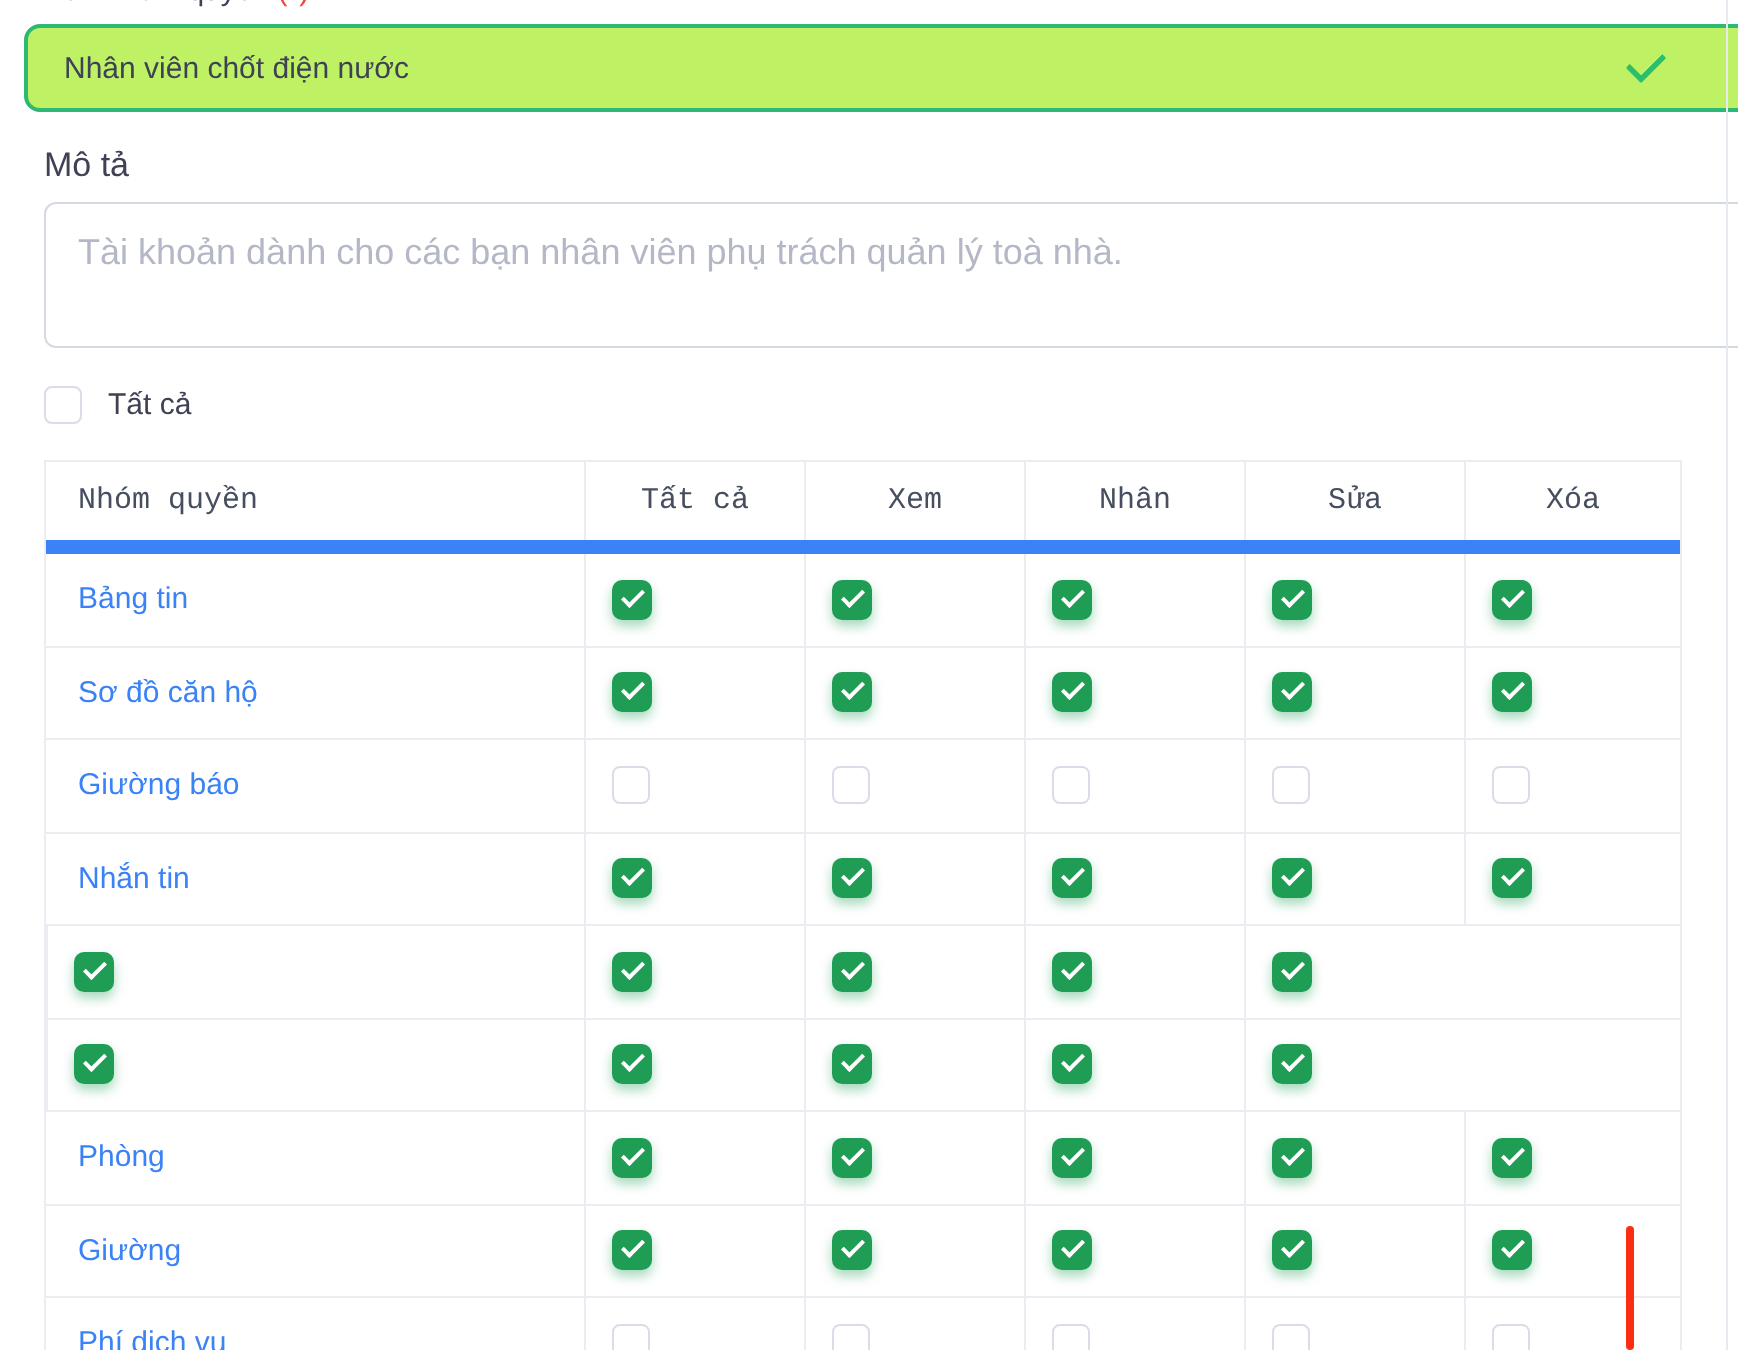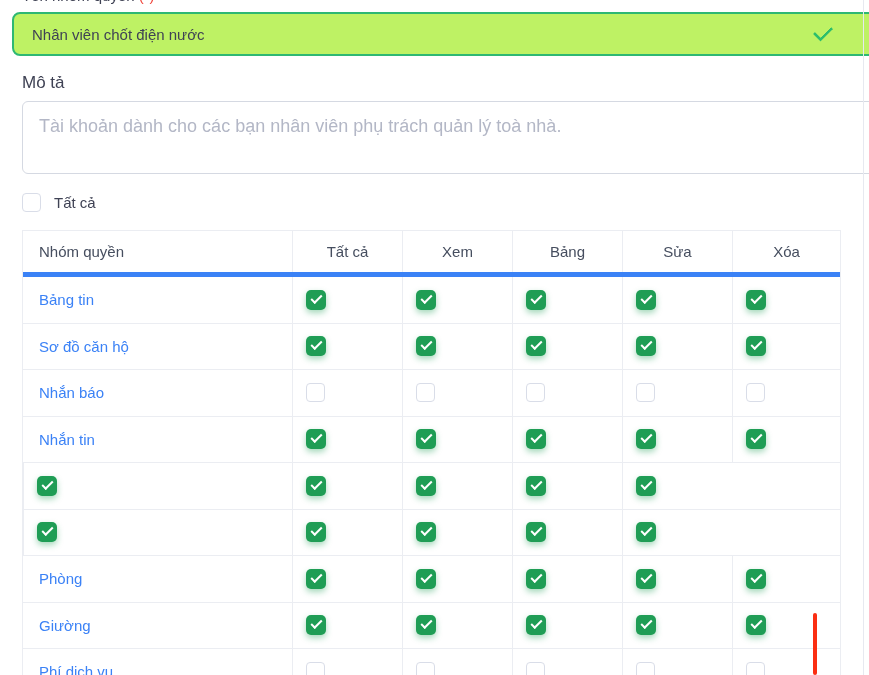--- a/index.html
+++ b/index.html
@@ -67,21 +67,21 @@
   }
   
   .ptable {
     position:absolute; left:22px; top:230px; width:819px;
     border:1px solid #ebedf2; background:#fff;
   }
   .thead-row, .tr {
     display:grid;
     grid-template-columns:269px 110px 110px 110px 110px 1fr;
   }
-  .thead-row { height:46px; border-bottom:5px solid #3b82f6; }
+  .thead-row { height:46px; border-bottom:7px solid #3b82f6;font-family:Liberation Mono, monospace; }
   .tr { height:46.5px; border-bottom:1px solid #ebedf2; }
   .th, .td { display:flex; align-items:center; border-left:1px solid #ebedf2; min-width:0; }
   .th { justify-content:center; font-size:15px; color:#464e5f; }
   .th.first { border-left:none; justify-content:flex-start; padding-left:16px; }
   .td { justify-content:flex-start; padding-left:13px; font-size:15px; color:#3b82f6; }
   .td.first { border-left:none; padding-left:16px; }
   
   .red-marker {
     position:absolute; left:813px; top:613px;
     width:4px; height:62px;
@@ -107,21 +107,21 @@
 <div class="select-all">
   <div class="cb"></div>
   <span class="lbl">Tất cả</span>
 </div>
 
 <div class="ptable">
   <div class="thead-row">
       <div class="th first">Nhóm quyền</div>
       <div class="th">Tất cả</div>
       <div class="th">Xem</div>
-      <div class="th">Bảng</div>
+      <div class="th">Nhân</div>
       <div class="th">Sửa</div>
       <div class="th">Xóa</div>
     </div>
   <div>
       <div class="tr">
         <div class="td first">Bảng tin</div>
         <div class="td">
           <div class="cb checked"></div>
         </div>
         <div class="td">
@@ -149,21 +149,21 @@
           <div class="cb checked"></div>
         </div>
         <div class="td">
           <div class="cb checked"></div>
         </div>
         <div class="td">
           <div class="cb checked"></div>
         </div>
       </div>
       <div class="tr">
-        <div class="td first">Nhắn báo</div>
+        <div class="td first">Giường báo</div>
         <div class="td">
           <div class="cb"></div>
         </div>
         <div class="td">
           <div class="cb"></div>
         </div>
         <div class="td">
           <div class="cb"></div>
         </div>
         <div class="td">

